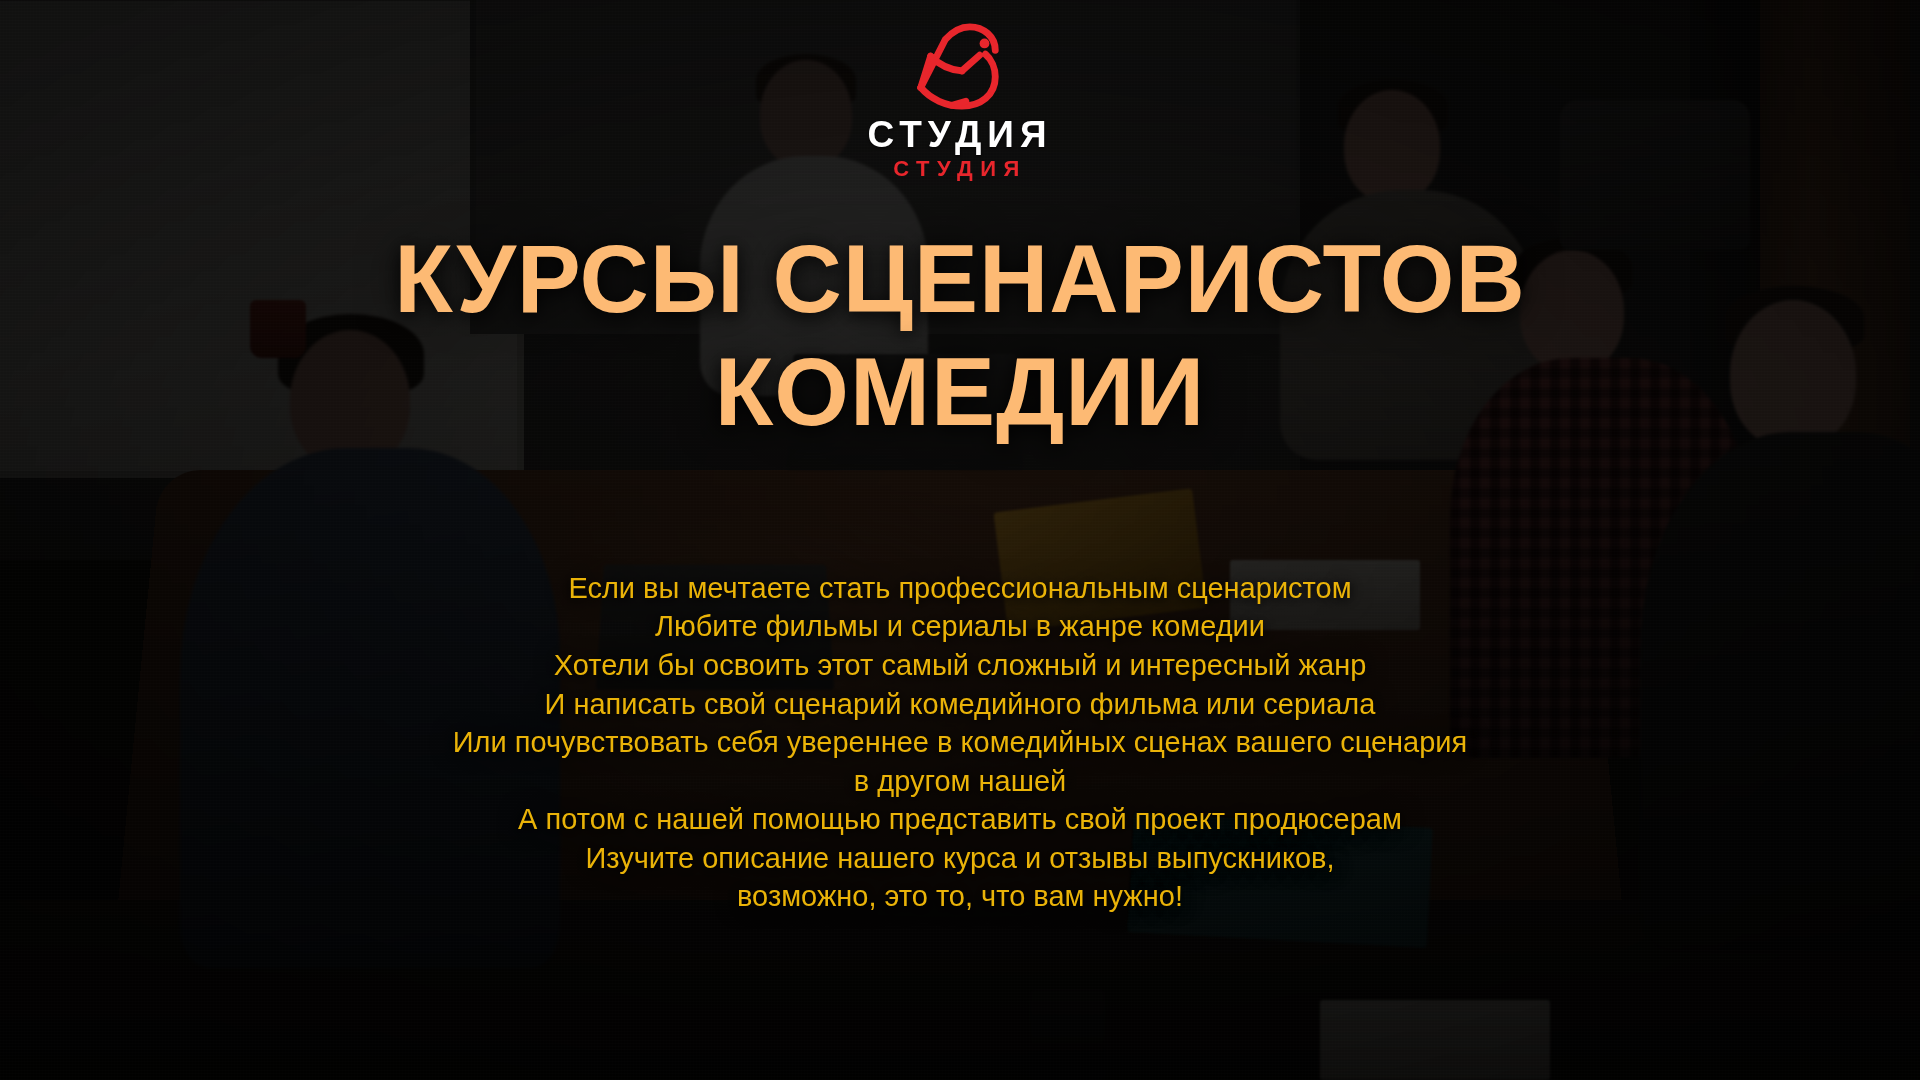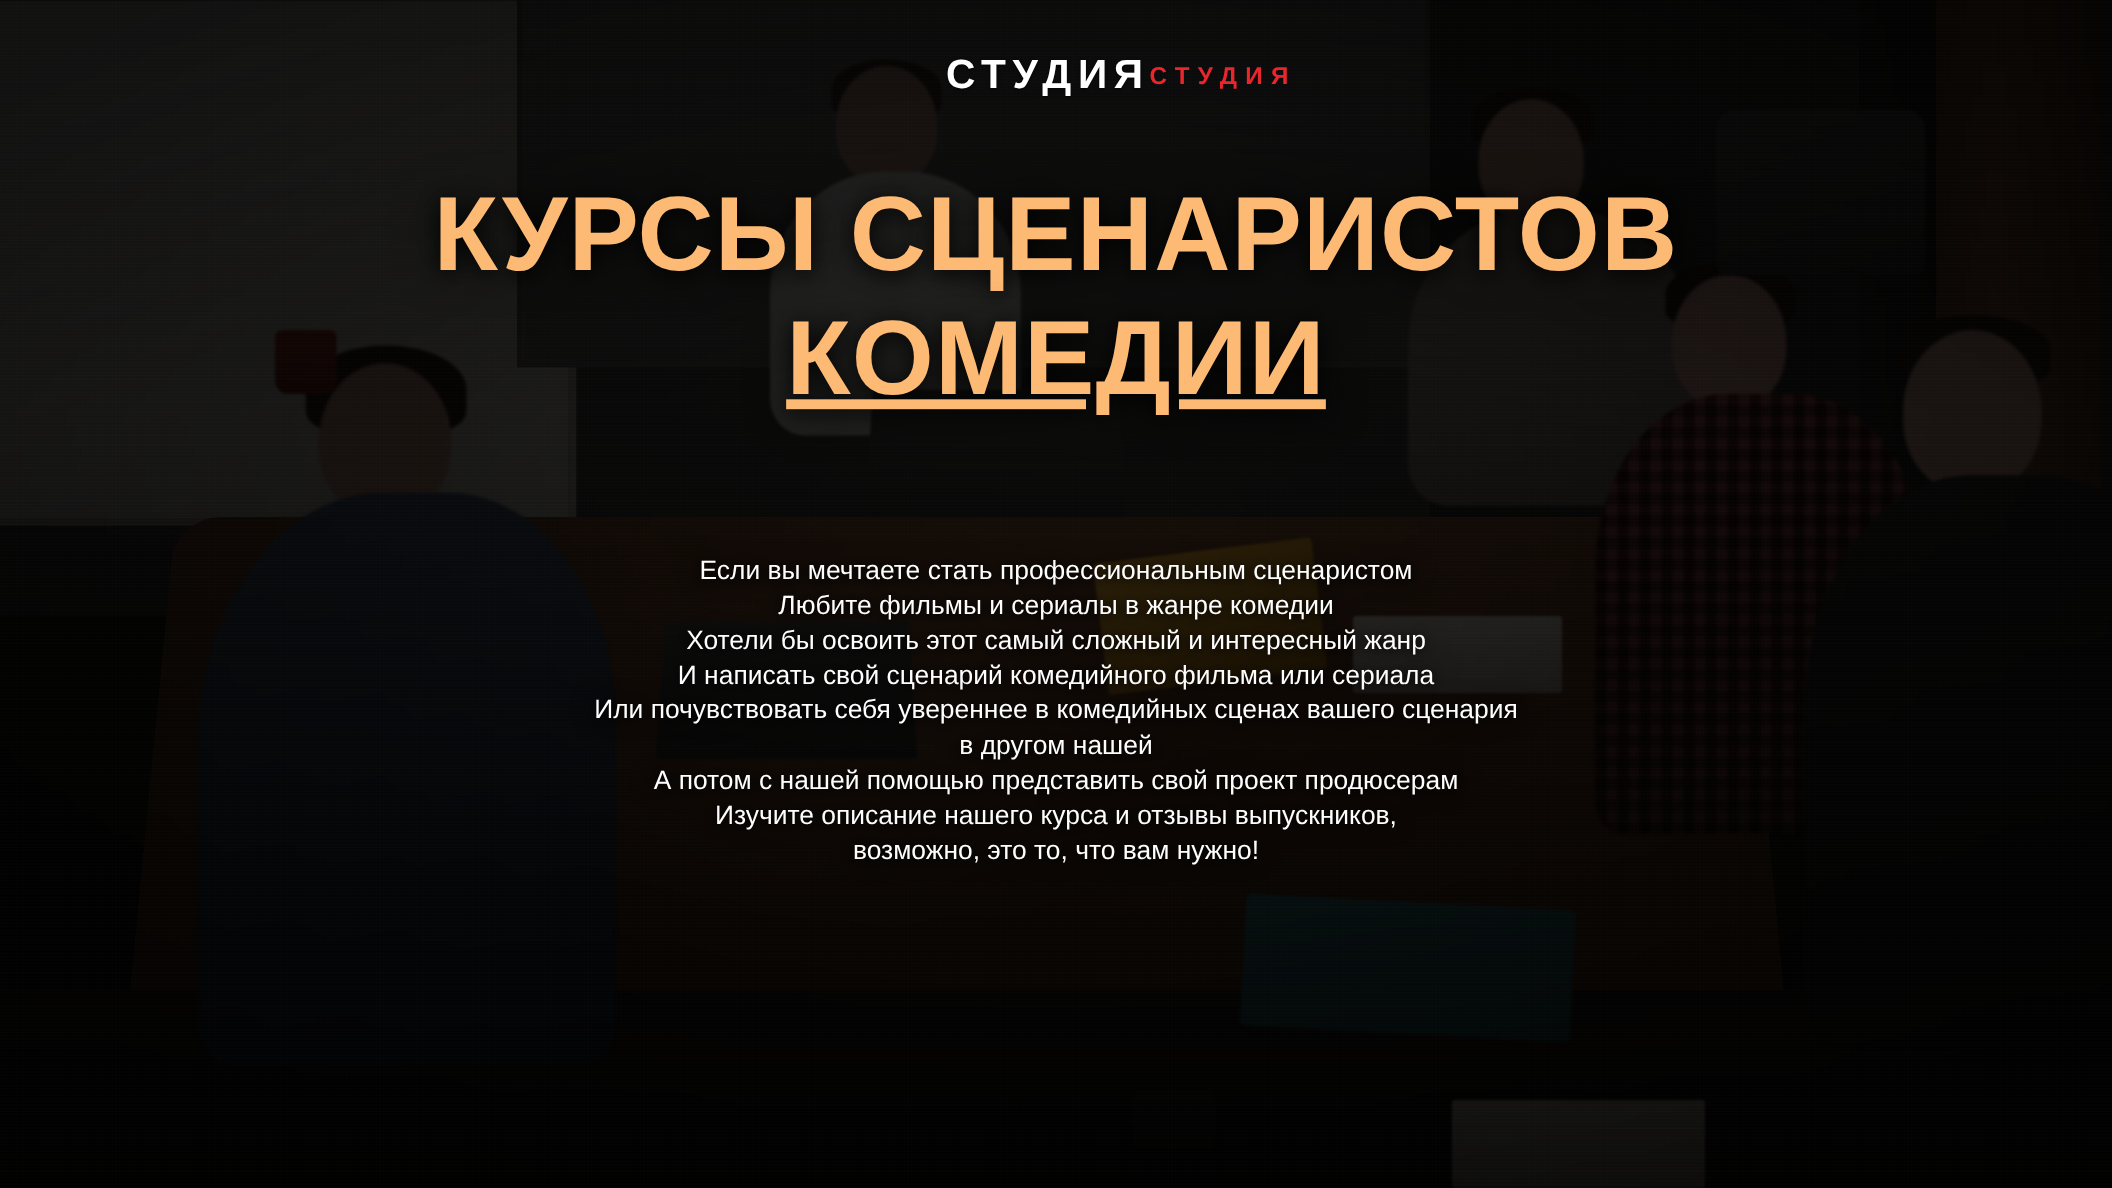--- a/index.html
+++ b/index.html
@@ -130,43 +130,43 @@
   }
 
   
   .content{
     position:absolute;inset:0;
     display:flex;flex-direction:column;align-items:center;
     z-index:5;
   }
 
   
-  .logo{margin-top:18px;display:flex;flex-direction:row;align-items:center;width:200px;}
+  .logo{margin-top:18px;display:flex;flex-direction:column;align-items:center;width:200px;}
   .logo-bird{width:118px;height:96px;display:block;}
   .logo-word{
     font-weight:bold;color:#ffffff;font-size:37px;letter-spacing:6px;
     line-height:1;margin-top:2px;text-shadow:0 1px 3px rgba(0,0,0,.8);
   }
   .logo-sub{
     font-weight:bold;color:#e8262c;font-size:22px;letter-spacing:7.5px;
     line-height:1;margin-top:5px;
   }
 
   
   .headline{
     margin-top:42px;text-align:center;color:#fdba74;font-weight:bold;
     font-size:96px;line-height:1.18;letter-spacing:1px;
     text-shadow:0 3px 18px rgba(0,0,0,.85),0 0 40px rgba(0,0,0,.6);
   }
-  .headline .l2{display:block;text-decoration:underline;}
+  .headline .l2{display:block;}
 
   
   .body-copy{
-    margin-top:56px;text-align:center;color:#ffffff;
-    font-size:24px;line-height:1.33;font-weight:normal;
+    margin-top:56px;text-align:center;color:#eab308;
+    font-size:29px;line-height:1.33;font-weight:normal;
     text-shadow:0 2px 10px rgba(0,0,0,.95),0 0 22px rgba(0,0,0,.8);
     max-width:1500px;
   }
   .body-copy .line{display:block;white-space:nowrap;}
 </style>
 </head>
 <body>
 
 <div class="hero">
 

